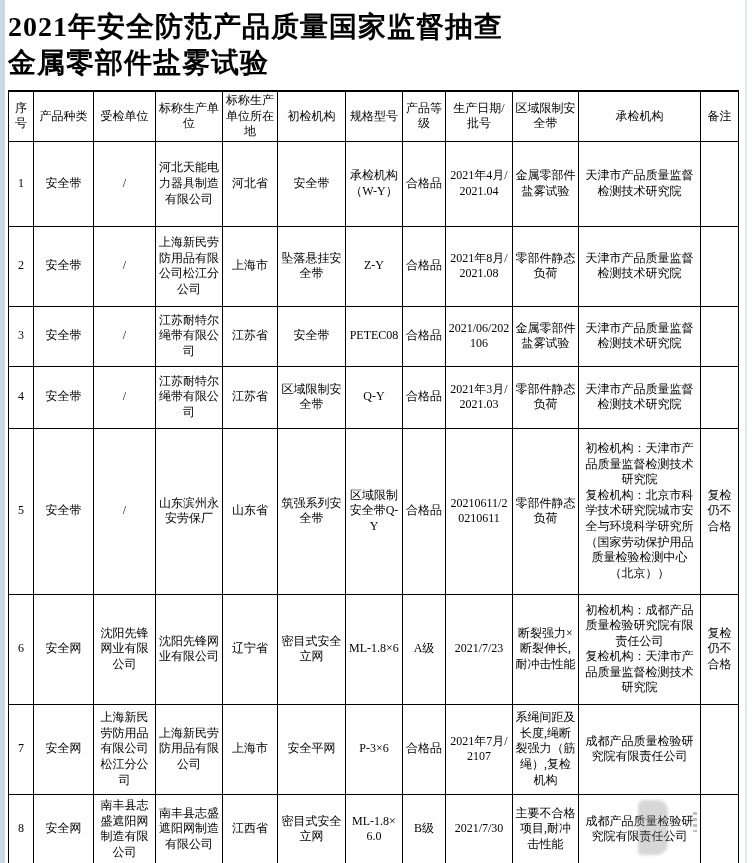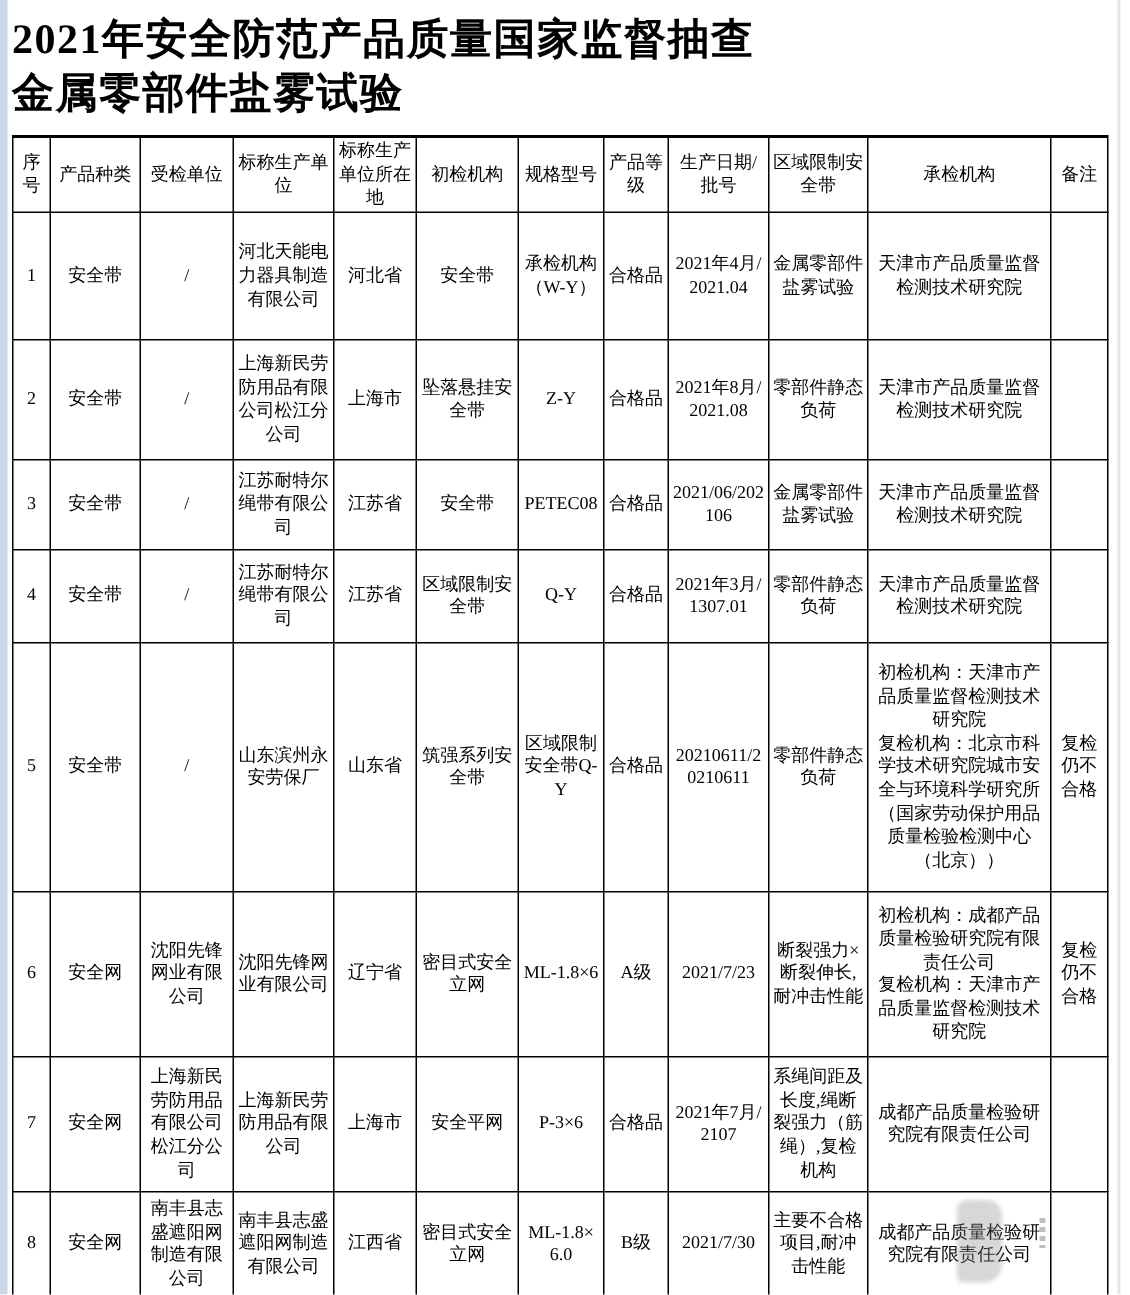--- a/index.html
+++ b/index.html
@@ -145,21 +145,21 @@
     </tr>
     <tr class="r3">
       <td>4</td>
       <td>安全带</td>
       <td>/</td>
       <td>江苏耐特尔绳带有限公司</td>
       <td>江苏省</td>
       <td>区域限制安全带</td>
       <td>Q-Y</td>
       <td>合格品</td>
-      <td>2021年3月/1307.01</td>
+      <td>2021年3月/2021.03</td>
       <td>零部件静态负荷</td>
       <td>天津市产品质量监督检测技术研究院</td>
       <td></td>
     </tr>
     <tr class="r4">
       <td>5</td>
       <td>安全带</td>
       <td>/</td>
       <td>山东滨州永安劳保厂</td>
       <td>山东省</td>

